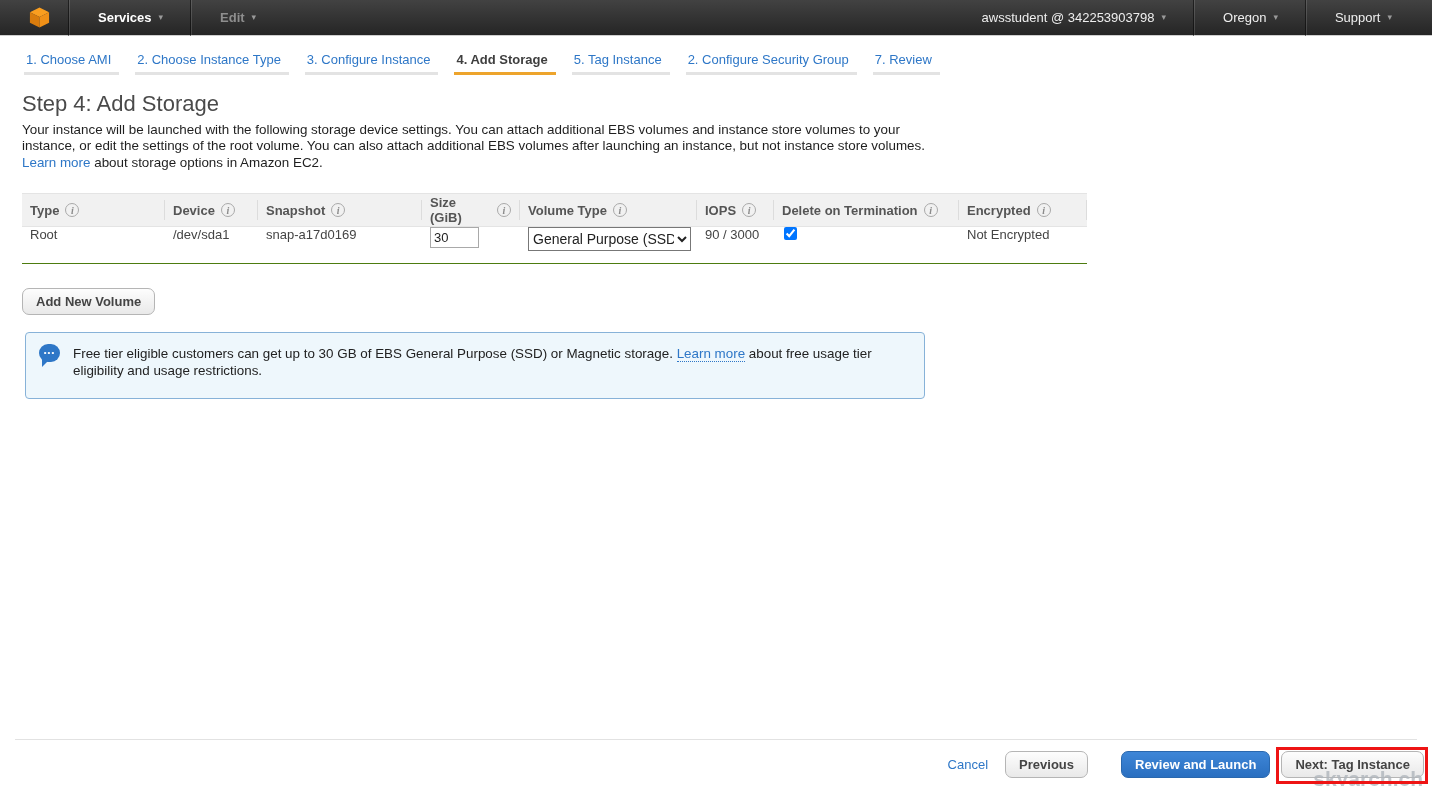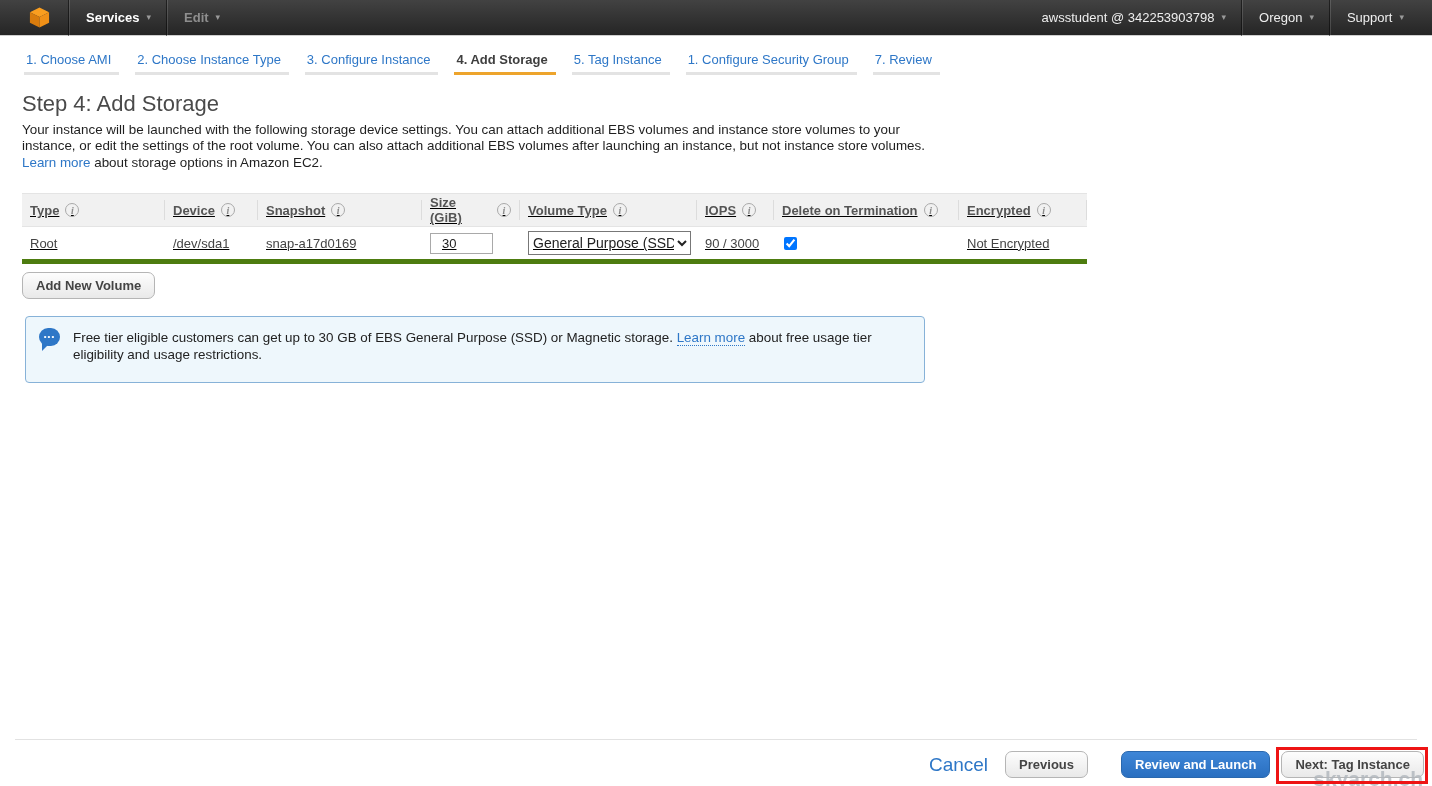--- a/index.html
+++ b/index.html
@@ -5,52 +5,52 @@
   * { margin:0; padding:0; box-sizing:border-box; }
   html,body { width:1432px; height:786px; background:#fff; font-family:"Liberation Sans","DejaVu Sans",sans-serif; overflow:hidden; }
   .page { position:relative; width:1432px; height:786px; background:#fff; }
 
   
   .topbar { height:36px; background:linear-gradient(#424242,#252525); border-bottom:1px solid #cfcfcf;
             display:flex; align-items:center; justify-content:space-between; padding:0 12px 0 0; }
   .topbar-left, .topbar-right { display:flex; align-items:center; height:100%; }
   .nav-sep { width:1px; height:36px; background:rgba(255,255,255,0.14); box-shadow:-1px 0 0 rgba(0,0,0,0.5); }
   .logo-wrap { padding:0 18px 0 28px; display:flex; align-items:center; cursor:pointer; height:100%; }
-  .nav-item { display:flex; align-items:center; gap:7px; padding:0 16px; height:100%; cursor:pointer;
+  .nav-item { display:flex; align-items:center; gap:7px; padding:0 28px; height:100%; cursor:pointer;
               font-size:13px; font-weight:bold; color:#fff; }
   .nav-item.dim { color:#8e8e8e; }
   .caret { font-size:9px; color:#9a9a9a; line-height:1; }
   .topbar-right .nav-item { font-weight:normal; color:#eee; }
   .topbar-right .nav-item.acct { font-weight:normal; }
 
   
   .tabs { display:flex; margin:16px 0 0 24px; }
   .tab { font-size:13px; color:#2e77c7; padding:0 8px 5px 2px; margin-right:16px;
          border-bottom:3px solid #e3e3e3; cursor:pointer; white-space:nowrap; }
   .tab.active { color:#3f3f3f; font-weight:bold; border-bottom-color:#eda42c; cursor:default; }
 
   
   .step-title { margin:16px 0 0 22px; font-size:22px; font-weight:400; color:#4a4a4a; }
   .step-desc { margin:5px 0 8px 22px; width:918px; font-size:13.4px; line-height:16.4px; color:#1f1f1f; }
   a.link { color:#2e77c7; text-decoration:none; cursor:pointer; }
   a.link.dotted { border-bottom:1px dotted #2e77c7; }
 
   
-  .storage-table { margin:22px 0 0 22px; width:1065px;text-decoration:underline; }
+  .storage-table { margin:22px 0 16px 22px; width:1065px; }
   .thead { display:flex; background:#f1f1f1; border-top:1px solid #e4e4e4; border-bottom:1px solid #e4e4e4; height:34px; align-items:center; }
   .th { display:flex; align-items:center; gap:6px; padding:0 8px; font-size:13px; font-weight:bold; color:#555;
         border-right:1px solid #dcdcdc; height:20px; }
   .info-icon { display:inline-flex; align-items:center; justify-content:center; width:14px; height:14px;
                border:1px solid #a9a9a9; border-radius:50%; color:#8a8a8a; font-size:10px;
                font-family:"Liberation Serif","DejaVu Serif",serif; font-style:italic; cursor:pointer; flex:none; }
-  .trow { display:flex; align-items:center; height:37px; border-bottom:5px solid #4d7c0f; font-size:13px; color:#444; }
+  .trow { display:flex; align-items:flex-start; height:37px; border-bottom:1px solid #4d7c0f; font-size:13px; color:#444; }
   .td { padding:0 8px; display:flex; align-items:center; }
   .c0 { width:143px; } .c1 { width:93px; } .c2 { width:164px; } .c3 { width:98px; }
   .c4 { width:177px; } .c5 { width:77px; } .c6 { width:185px; } .c7 { width:128px; }
-  .size-input { width:63px; height:21px; border:1px solid #a9a9a9; font-size:13px; padding:1px 11px; color:#222;
+  .size-input { width:49px; height:21px; border:1px solid #a9a9a9; font-size:13px; padding:1px 3px; color:#222;
                 font-family:"Liberation Sans","DejaVu Sans",sans-serif; }
   .vol-select { width:163px; height:24px; font-size:14px; color:#222; background:#fff; border:1px solid #777;
                 font-family:"Liberation Sans","DejaVu Sans",sans-serif; }
   .del-check { width:13px; height:13px; margin-left:2px; }
 
   
   .btn { display:inline-block; font-size:13px; font-weight:bold; color:#444; text-align:center;
          background:linear-gradient(#fdfdfd,#e9e9e9); border:1px solid #b5b5b5; border-radius:7px;
          padding:5px 13px; cursor:pointer; }
   .add-volume { margin:8px 0 0 22px; }
@@ -62,21 +62,21 @@
   .bubble-icon { position:absolute; left:13px; top:11px; width:21px; height:18px; background:#2e77c7;
                  border-radius:9px; display:flex; align-items:center; justify-content:center; }
   .bubble-icon::after { content:""; position:absolute; left:3px; bottom:-5px;
                         border:4px solid transparent; border-top-color:#2e77c7; border-left-color:#2e77c7; }
   .bubble-dots { color:#fff; font-size:8px; letter-spacing:1px; line-height:1; margin-top:-1px; }
 
   
   .footer { position:absolute; left:0; right:0; top:739px; }
   .footer-rule { margin:0 15px; border-top:1px solid #e2e2e2; }
   .footer-actions { display:flex; align-items:center; justify-content:flex-end; gap:11px; padding:11px 8px 0 0; }
-  .cancel-link { font-size:19px; color:#2e77c7; cursor:pointer; margin-right:6px; }
+  .cancel-link { font-size:13px; color:#2e77c7; cursor:pointer; margin-right:6px; }
   .btn-primary { background:linear-gradient(#3e86d7,#2a6fc0); border:1px solid #2a68ae; color:#fff;margin-left:22px; }
   .next-wrap { position:relative; }
   .red-annotation { position:absolute; left:-5px; top:-4px; right:-4px; bottom:-6px;
                     border:3px solid #ee1414; pointer-events:none; z-index:3; }
   .watermark { position:absolute; right:1px; bottom:-13px; z-index:2; font-size:21px; font-weight:bold;
                color:rgba(175,181,188,0.8); white-space:nowrap; pointer-events:none; }
 </style>
 </head>
 <body>
 
@@ -121,21 +121,21 @@
     </div>
   </div>
 
   
   <div class="tabs">
     <div class="tab">1. Choose AMI</div>
     <div class="tab">2. Choose Instance Type</div>
     <div class="tab">3. Configure Instance</div>
     <div class="tab active">4. Add Storage</div>
     <div class="tab">5. Tag Instance</div>
-    <div class="tab">1. Configure Security Group</div>
+    <div class="tab">2. Configure Security Group</div>
     <div class="tab">7. Review</div>
   </div>
 
   
   <h1 class="step-title">Step 4: Add Storage</h1>
   <p class="step-desc"><span>Your instance will be launched with the following storage device settings. You can attach additional EBS volumes and instance store volumes to your instance, or edit the settings of the root volume. You can also attach additional EBS volumes after launching an instance, but not instance store volumes. </span><a class="link">Learn more</a><span> about storage options in Amazon EC2.</span></p>
 
   
   <div class="storage-table">
     <div class="thead">

